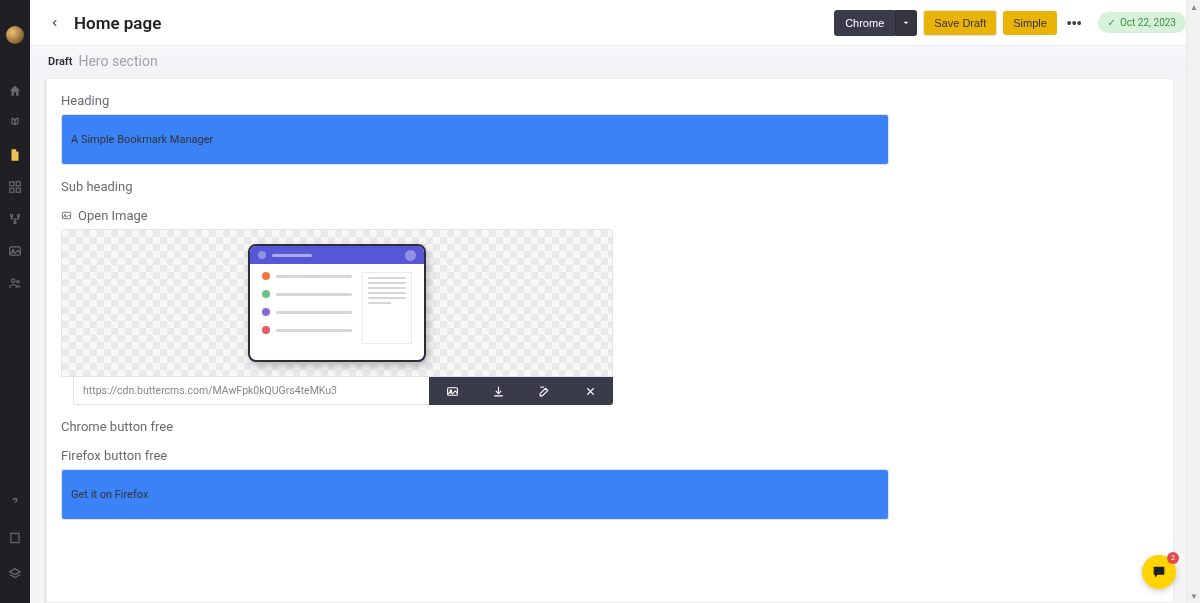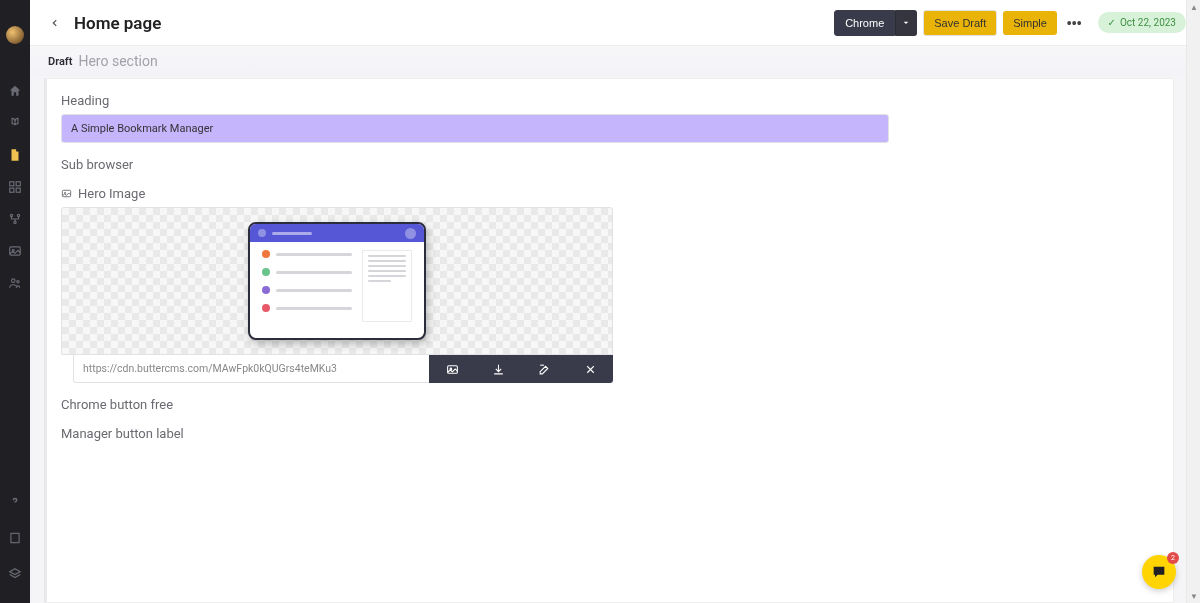--- a/index.html
+++ b/index.html
@@ -170,24 +170,24 @@
     margin-bottom: 6px;
     display: flex;
     align-items: center;
     gap: 6px;
   }
   .text-input {
     width: 100%;
     max-width: 828px;
     border: 1px solid #e2e2e6;
     border-radius: 3px;
-    padding: 7px 9px;
+    padding: 18px 9px;
     font-size: 11px;
     color: #333;
-    background: #c4b5fd;
+    background: #3b82f6;
     font-family: inherit;
   }
   .text-area {
     width: 100%;
     max-width: 828px;
     height: 74px;
     border: 1px solid #e2e2e6;
     border-radius: 3px;
     padding: 8px 9px;
     font-size: 11px;
@@ -435,31 +435,31 @@
 
   <div class="content">
     <div class="content-inner">
 
       <div class="field">
         <div class="field-label">Heading</div>
         <input class="text-input" value="A Simple Bookmark Manager" style="">
       </div>
 
       <div class="field">
-        <div class="field-label">Sub browser</div>
+        <div class="field-label">Sub heading</div>
       </div>
 
       <div class="field">
         <div class="field-label">
           <svg width="11" height="11" viewBox="0 0 24 24" fill="none" stroke="#6a6a72" stroke-width="2">
               <rect x="3" y="5" width="18" height="14" rx="2"></rect>
               <circle cx="9" cy="11" r="1.5"></circle>
               <path d="M3 17l5-4 4 3 5-5 4 4"></path>
             </svg>
-          <span>Hero Image</span>
+          <span>Open Image</span>
         </div>
 
         <div class="image-wrap">
           <div class="image-preview">
             <div class="mock-browser">
               <div class="mock-tab">
                 <div class="circ"></div>
                 <div class="line"></div>
                 <div style="flex:1"></div>
                 <div class="circ" style="width:11px;height:11px"></div>
@@ -523,21 +523,22 @@
             </div>
           </div>
         </div>
       </div>
 
       <div class="field">
         <div class="field-label">Chrome button free</div>
       </div>
 
       <div class="field">
-        <div class="field-label">Manager button label</div>
+        <div class="field-label">Firefox button free</div>
+        <input class="text-input" value="Get it on Firefox" style="">
       </div>
 
     </div>
   </div>
 </div>
 
 <div class="scrollbar-track">
   <div class="scrollbar-arrow">▲</div>
   <div class="scrollbar-arrow down">▼</div>
 </div>

